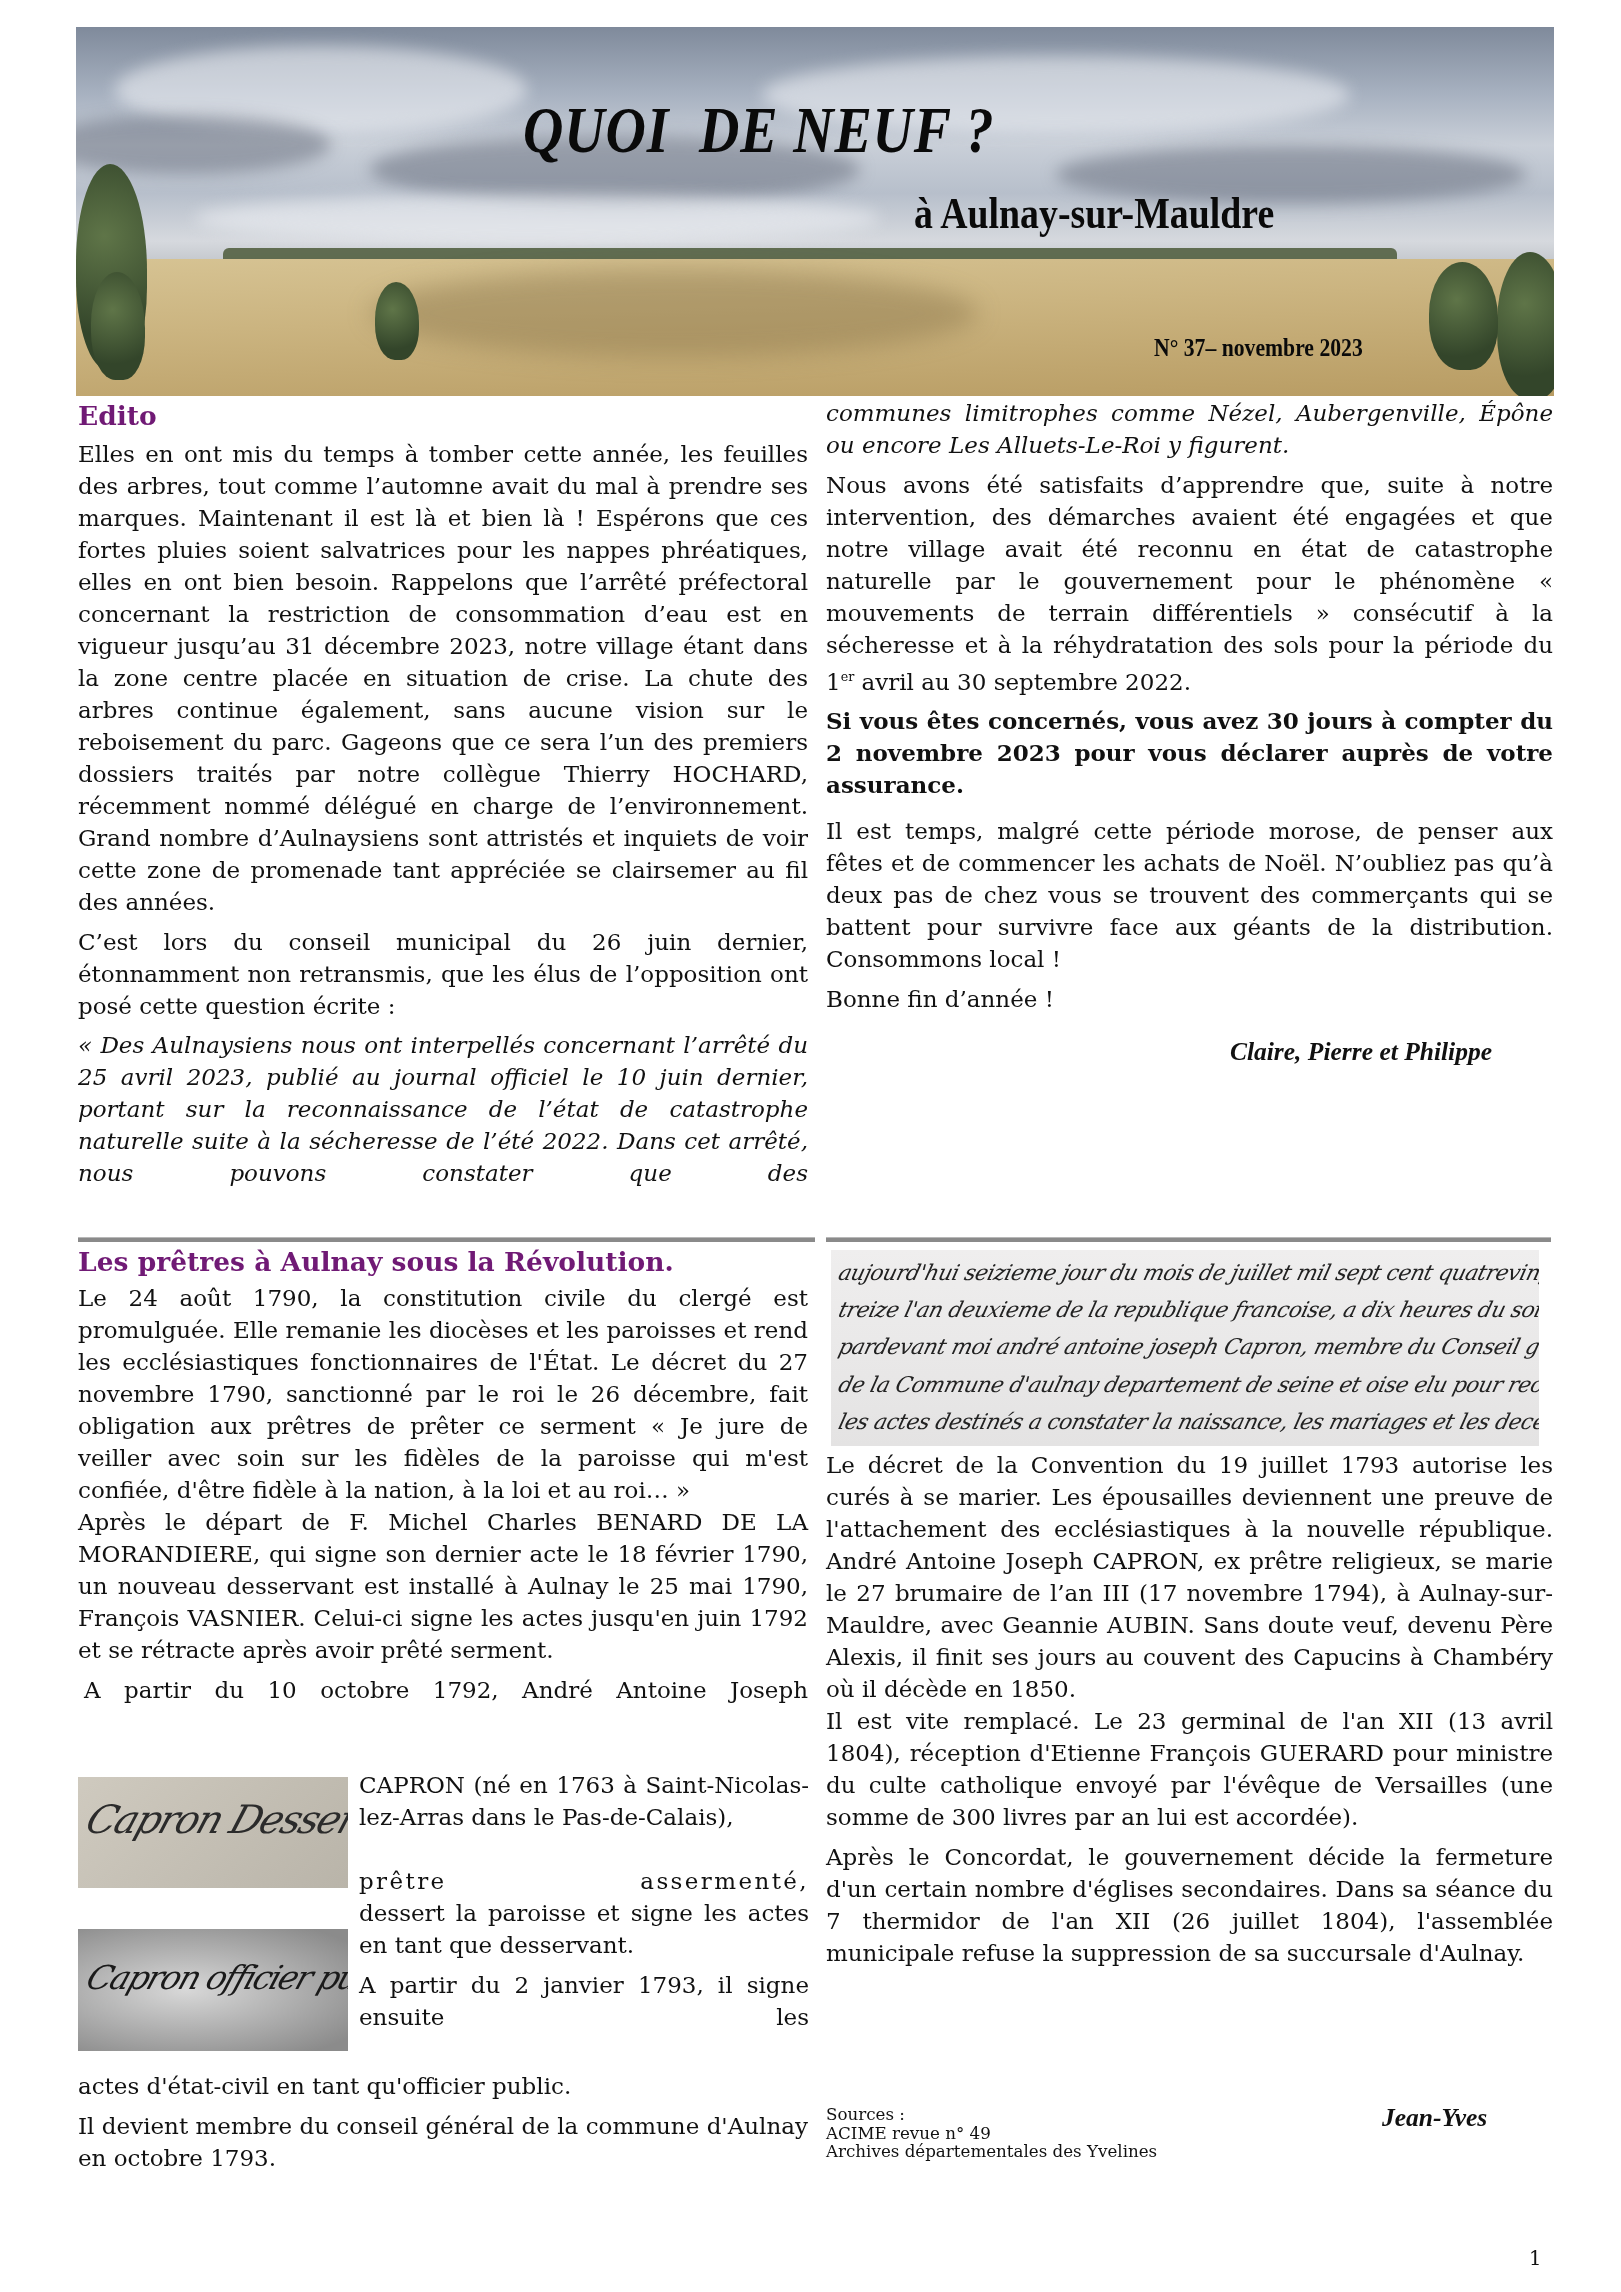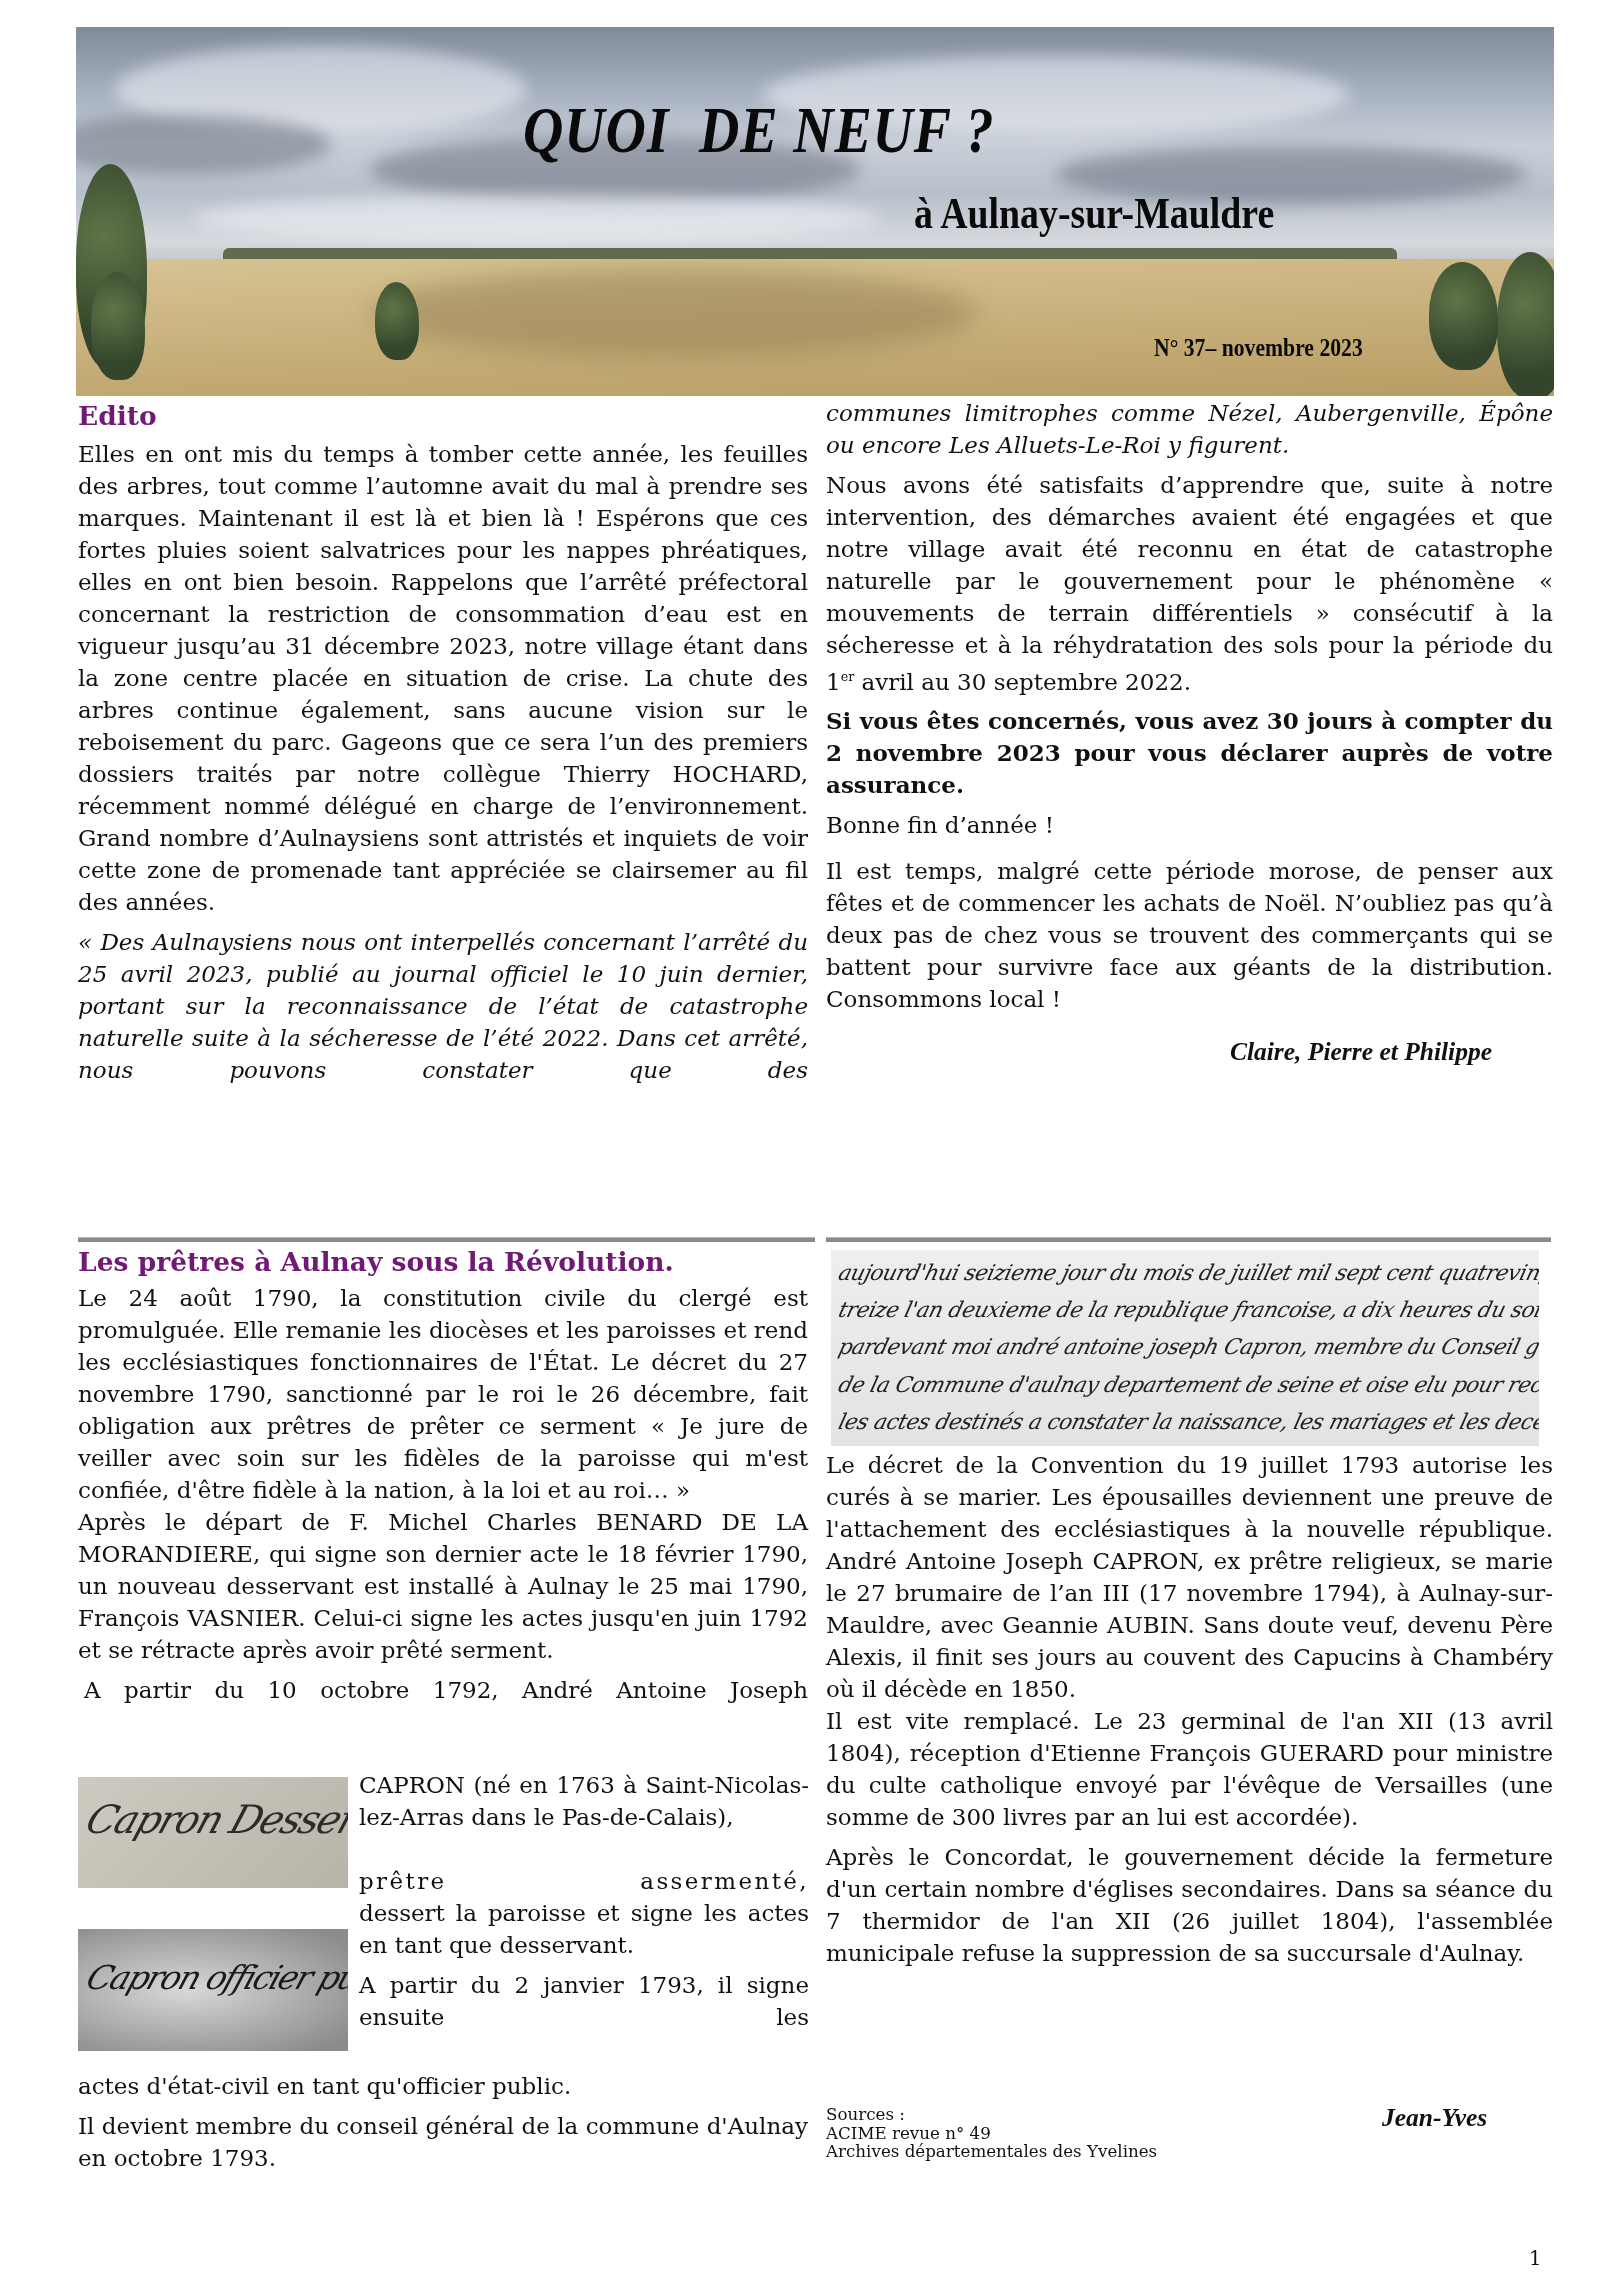--- a/index.html
+++ b/index.html
@@ -90,29 +90,30 @@
   <div class="tree" style="left:1421px;top:225px;width:69px;height:147px;"></div>
   <div class="tree" style="left:1353px;top:235px;width:69px;height:108px;"></div>
   <div class="title">QUOI  DE NEUF ?</div>
   <div class="subtitle">à Aulnay-sur-Mauldre</div>
   <div class="issue">N° 37– novembre 2023</div>
 </div>
 
 <div class="col" id="edito-left">
   <h2 class="section-title">Edito</h2>
   <p>Elles en ont mis du temps à tomber cette année, les feuilles des arbres, tout comme l’automne avait du mal à prendre ses marques. Maintenant il est là et bien là ! Espérons que ces fortes pluies soient salvatrices pour les nappes phréatiques, elles en ont bien besoin. Rappelons que l’arrêté préfectoral concernant la restriction de consommation d’eau est en vigueur jusqu’au 31 décembre 2023, notre village étant dans la zone centre placée en situation de crise. La chute des arbres continue également, sans aucune vision sur le reboisement du parc. Gageons que ce sera l’un des premiers dossiers traités par notre collègue Thierry HOCHARD, récemment nommé délégué en charge de l’environnement. Grand nombre d’Aulnaysiens sont attristés et inquiets de voir cette zone de promenade tant appréciée se clairsemer au fil des années.</p>
+  <p>C’est lors du conseil municipal du 26 juin dernier, étonnamment non retransmis, que les élus de l’opposition ont posé cette question écrite :</p>
   <p class="it tight" style="text-align-last: justify;">« Des Aulnaysiens nous ont interpellés concernant l’arrêté du 25 avril 2023, publié au journal officiel le 10 juin dernier, portant sur la reconnaissance de l’état de catastrophe naturelle suite à la sécheresse de l’été 2022. Dans cet arrêté, nous pouvons constater que des</p>
 </div>
 
 <div class="col" id="edito-right">
   <p class="it">communes limitrophes comme Nézel, Aubergenville, Épône ou encore Les Alluets-Le-Roi y figurent.</p>
   <p><span>Nous avons été satisfaits d’apprendre que, suite à notre intervention, des démarches avaient été engagées et que notre village avait été reconnu en état de catastrophe naturelle par le gouvernement pour le phénomène « mouvements de terrain différentiels » consécutif à la sécheresse et à la réhydratation des sols pour la période du 1</span><sup style="font-size:12.7px;">er</sup><span> avril au 30 septembre 2022.</span></p>
   <p class="bold-note">Si vous êtes concernés, vous avez 30 jours à compter du 2 novembre 2023 pour vous déclarer auprès de votre assurance.</p>
+  <p style="margin-top:13.7px;">Il est temps, malgré cette période morose, de penser aux fêtes et de commencer les achats de Noël. N’oubliez pas qu’à deux pas de chez vous se trouvent des commerçants qui se battent pour survivre face aux géants de la distribution. Consommons local !</p>
   <p>Bonne fin d’année !</p>
-  <p style="margin-top:13.7px;">Il est temps, malgré cette période morose, de penser aux fêtes et de commencer les achats de Noël. N’oubliez pas qu’à deux pas de chez vous se trouvent des commerçants qui se battent pour survivre face aux géants de la distribution. Consommons local !</p>
   <div class="signature" style="margin-top:21.6px;padding-right:61px;">Claire, Pierre et Philippe</div>
 </div>
 
 <div class="rule" id="rule-left"></div>
 <div class="rule" id="rule-right"></div>
 
 <div class="col" id="pretres-left">
   <h2 class="section-title" style="margin-bottom:3.9px;">Les prêtres à Aulnay sous la Révolution.</h2>
   <p class="tight">Le 24 août 1790, la constitution civile du clergé est promulguée. Elle remanie les diocèses et les paroisses et rend les ecclésiastiques fonctionnaires de l'État. Le décret du 27 novembre 1790, sanctionné par le roi le 26 décembre, fait obligation aux prêtres de prêter ce serment « Je jure de veiller avec soin sur les fidèles de la paroisse qui m'est confiée, d'être fidèle à la nation, à la loi et au roi… »</p>
   <p>Après le départ de F. Michel Charles BENARD DE LA MORANDIERE, qui signe son dernier acte le 18 février 1790, un nouveau desservant est installé à Aulnay le 25 mai 1790, François VASNIER. Celui-ci signe les actes jusqu'en juin 1792 et se rétracte après avoir prêté serment.</p>

